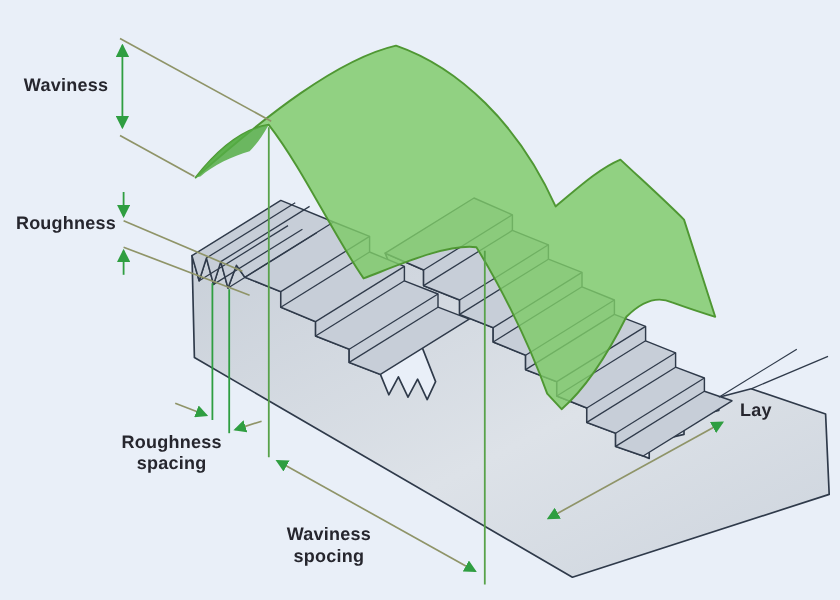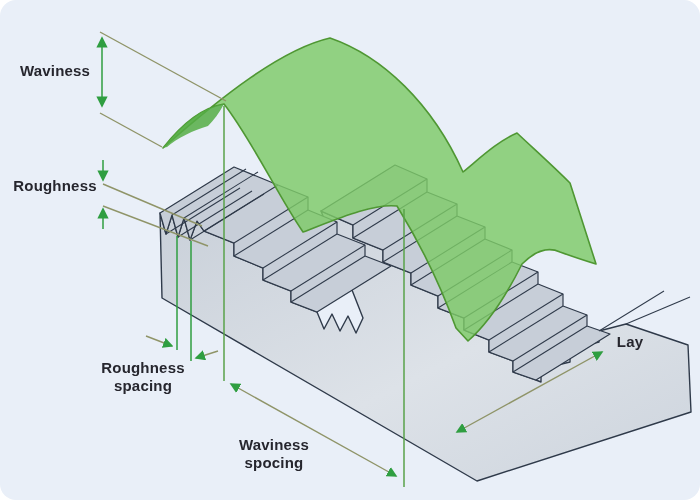--- a/index.html
+++ b/index.html
@@ -1,20 +1,19 @@
 <!DOCTYPE html>
 <html style="--background: #e9eff8; --block_fill: #d8dee5; --block_edge: #2f3a4a; --surface_green: #7ecb68; --surface_green_edge: #4f9733; --measure_green: #2f9e41; --extension_line: #8f9468; --label_text: #26262e;"><head>
 <meta charset="utf-8">
 <style>
   html,body{margin:0;padding:0;}
   .stage{
     position:relative;width:700px;height:500px;overflow:hidden;
     background:var(--background,#e9eff8);
     font-family:"Liberation Sans",sans-serif;
-    border-radius:16px;
   }
   svg{position:absolute;left:0;top:0;}
   .block-face{fill:url(#faceGrad);stroke:var(--block_edge,#2f3a4a);stroke-width:1.4;stroke-linejoin:round;}
   .block-sheet{fill:#c7ced8;stroke:var(--block_edge,#2f3a4a);stroke-width:1.2;stroke-linejoin:round;}
   .tread{stroke:var(--block_edge,#2f3a4a);stroke-width:1.05;fill:none;}
   .green-sheet{fill:var(--surface_green,#7ecb68);fill-opacity:.82;stroke:var(--surface_green_edge,#4f9733);stroke-width:1.6;stroke-linejoin:round;}
   .green-shade{fill:#55ad45;opacity:.85;stroke:none;}
   .ext{stroke:var(--extension_line,#8f9468);stroke-width:1.4;fill:none;}
   .meas{stroke:var(--measure_green,#2f9e41);stroke-width:1.5;fill:none;}
   .meas-mid{stroke:#58a24a;stroke-width:1.5;fill:none;}

